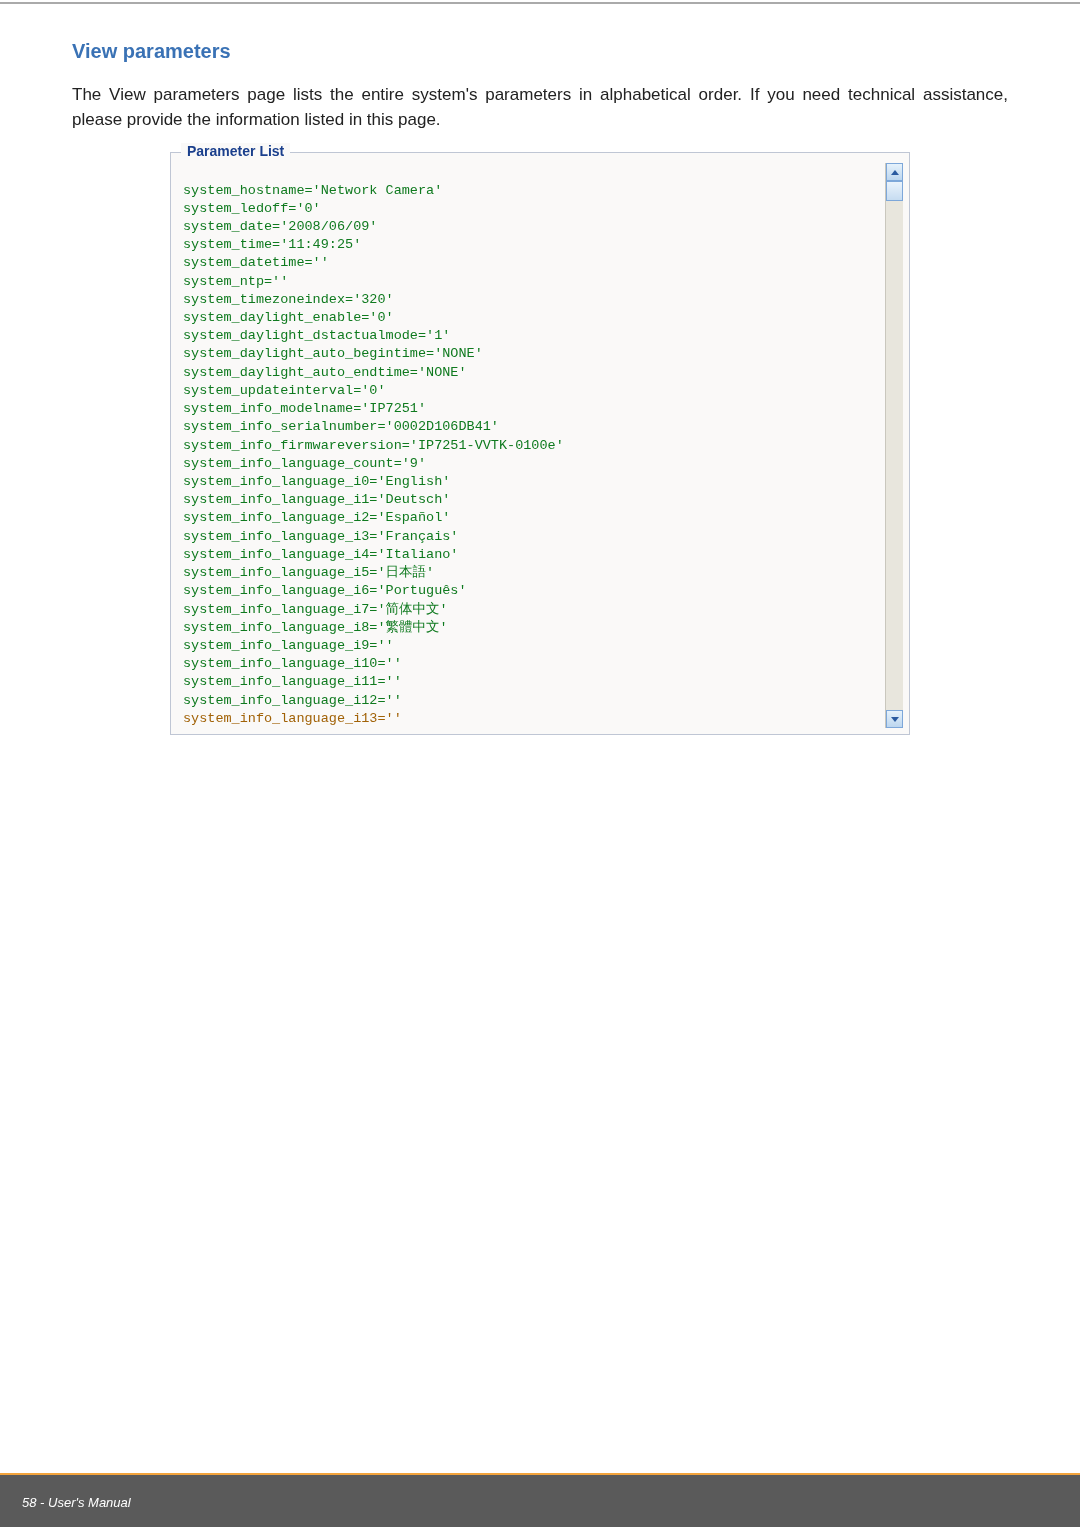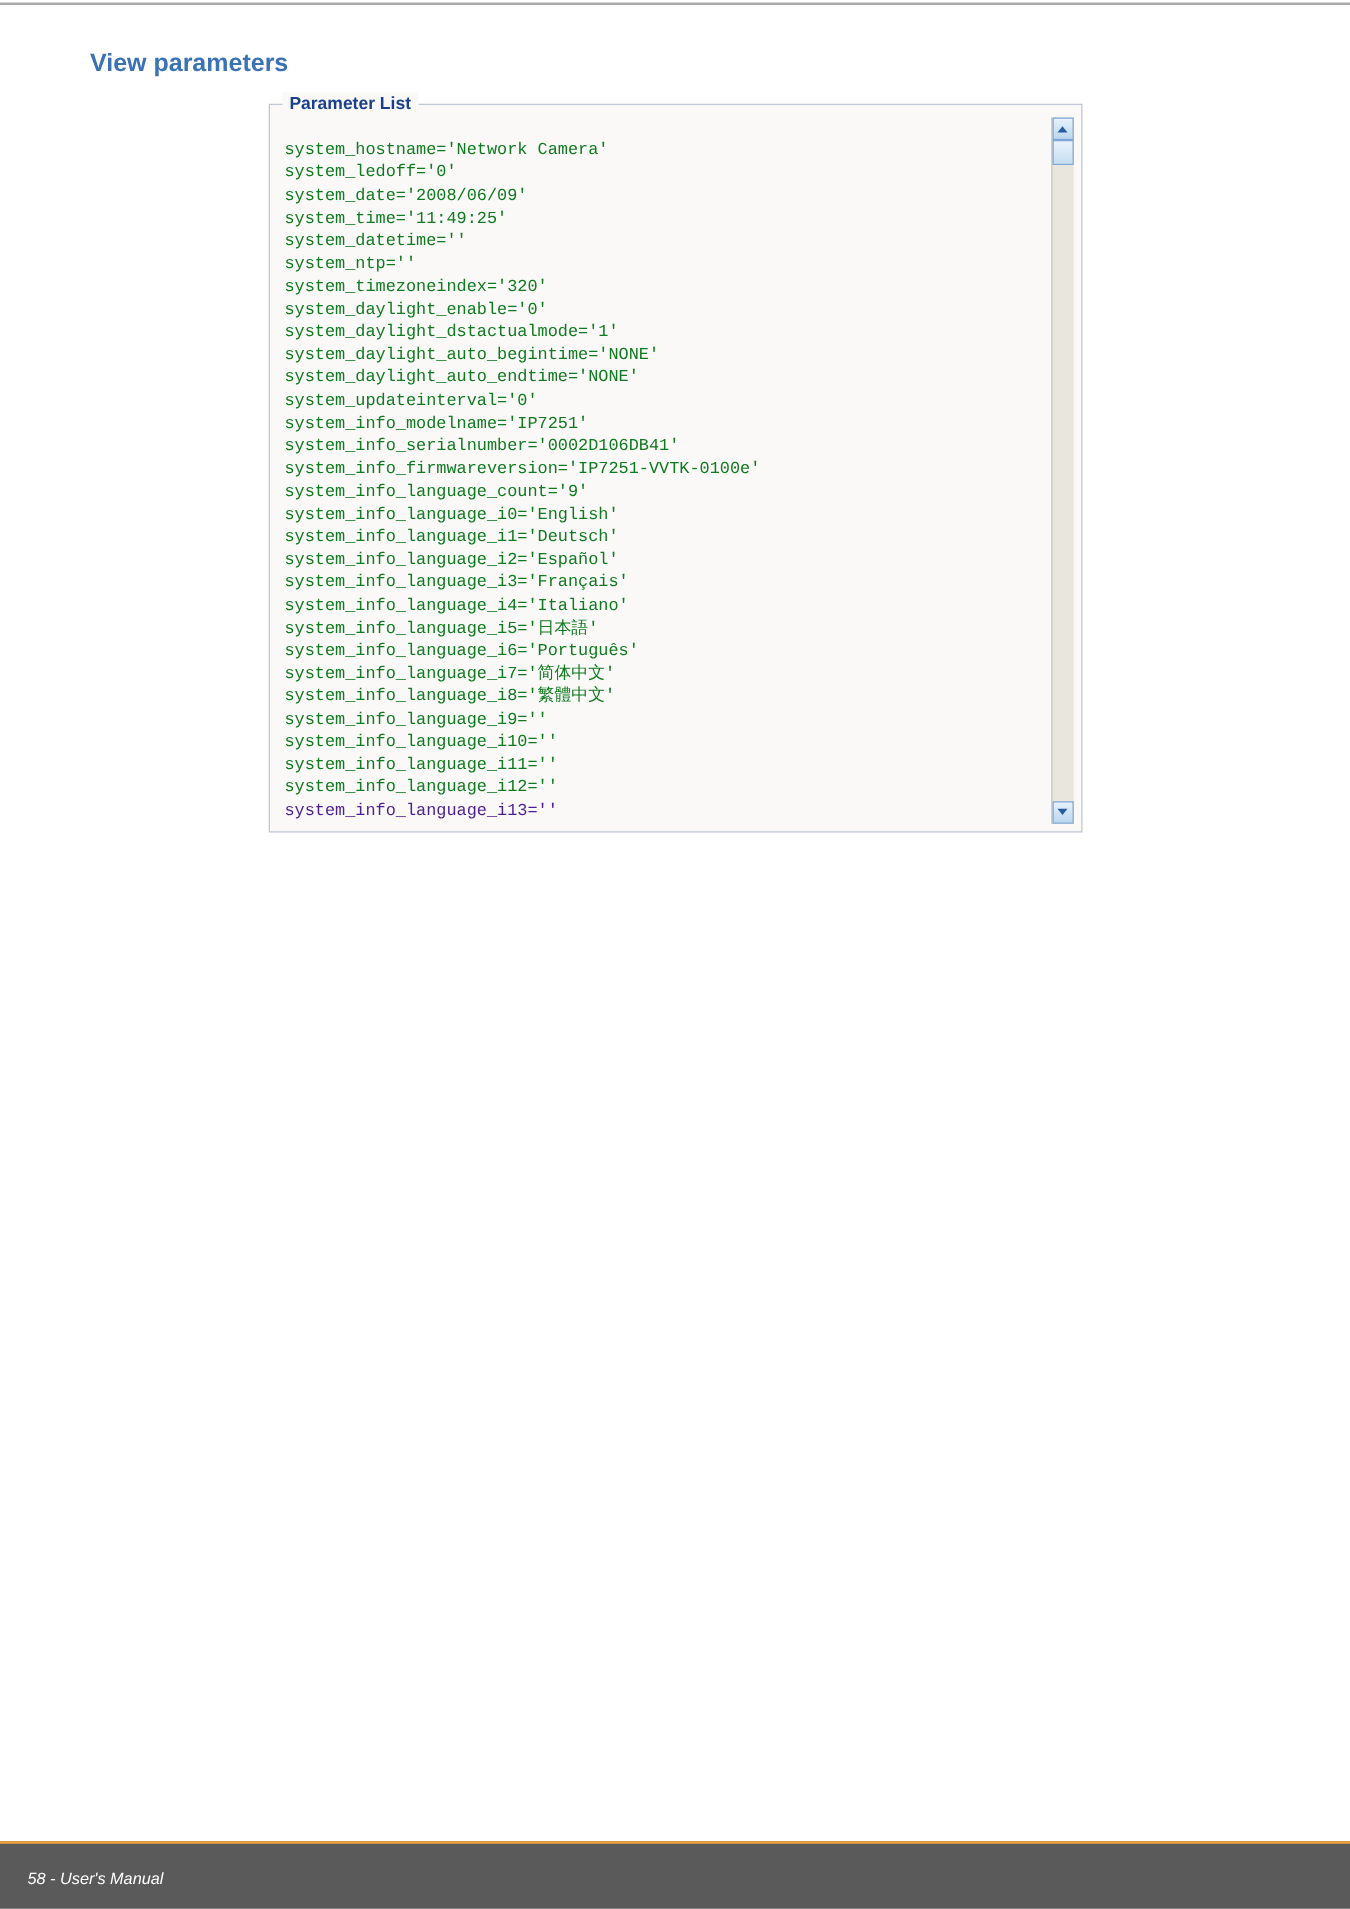--- a/index.html
+++ b/index.html
@@ -47,21 +47,21 @@
     margin-bottom: 20px;
   }
 
   .panel-wrap {
     display: flex;
     justify-content: center;
   }
 
   .panel {
     border: 1px solid #bfc6d4;
-    width: 651px;
+    width: 740px;
     position: relative;
     padding: 10px 6px 6px 12px;
     background: #faf9f8;
   }
   .panel-legend {
     position: absolute;
     top: -10px;
     left: 10px;
     background: #faf9f8;
     padding: 0 6px;
@@ -76,21 +76,21 @@
   }
   .param-text {
     flex: 1;
     font-family: "Courier New", monospace;
     font-size: 13.5px;
     line-height: 1.35;
     color: #0f7a1f;
     white-space: pre;
     overflow: hidden;
   }
-  .param-text .lastline { color: #4c1d95; }
+  .param-text .lastline { color: #a16207; }
 
   .scrollbar {
     width: 18px;
     background: #e8e6dd;
     border-left: 1px solid #c9c7bd;
     display: flex;
     flex-direction: column;
     align-items: stretch;
   }
   .sb-btn {
@@ -133,20 +133,21 @@
 </style>
 </head>
 <body>
 
 <div class="page">
 
   <div class="header-rule"></div>
 
   <div class="content">
     <div class="h1">View parameters</div>
+    <p class="intro">The View parameters page lists the entire system's parameters in alphabetical order. If you need technical assistance, please provide the information listed in this page.</p>
 
     <div class="panel-wrap">
       <div class="panel">
         <div class="panel-legend">Parameter List</div>
 
         <div class="param-area">
           <div class="param-text" id="param-text">
 system_hostname='Network Camera'
 system_ledoff='0'
 system_date='2008/06/09'

